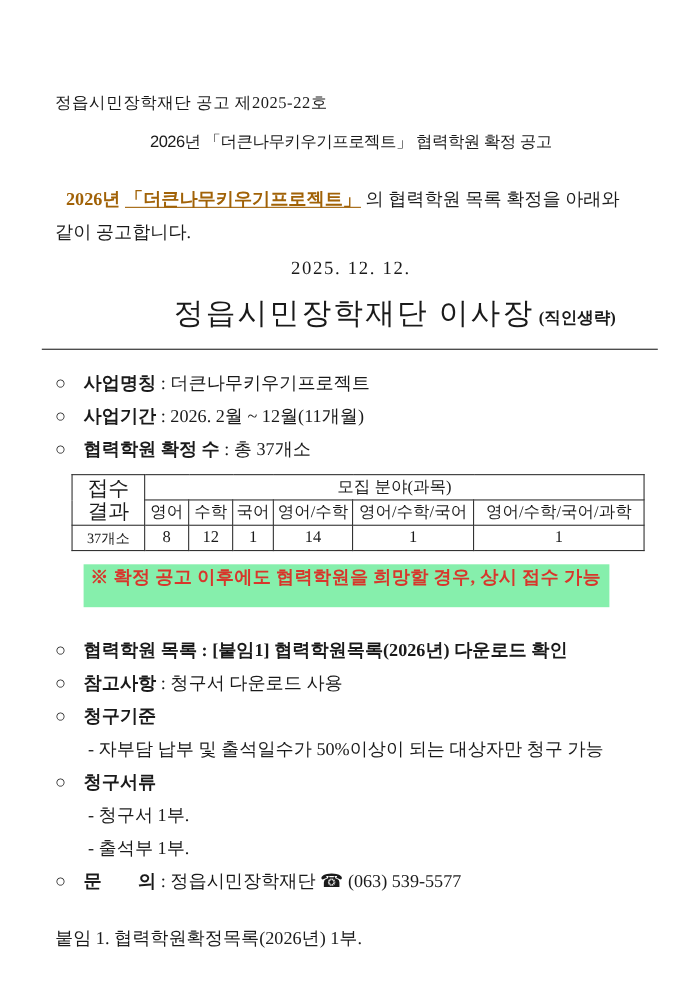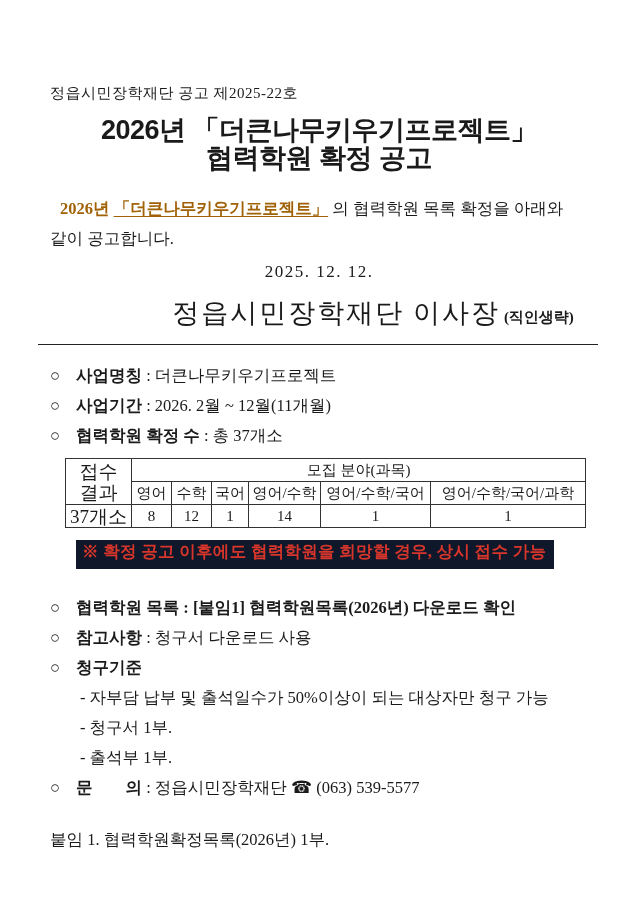--- a/index.html
+++ b/index.html
@@ -12,42 +12,42 @@
     box-sizing:border-box;
     padding:84px 46px 0 50px;
     overflow:hidden;
     word-break:keep-all;
   }
   .doc-number{font-size:15px;letter-spacing:.5px;}
   .title{
     margin:13px 0 0 0;
     text-align:center;
     font-family:"Liberation Sans","DejaVu Sans",sans-serif;
-    font-weight:bold;
-    font-size:27px;
+    font-weight:normal;
+    font-size:15px;
     letter-spacing:-0.5px;
     line-height:28px;
   }
   .intro{
     margin:22px 0 0 0;
     font-size:16.5px;
     line-height:30px;
     text-indent:10px;
   }
   .blue{color:#a16207;font-weight:bold;}
   .blue-u{text-decoration:underline;text-underline-offset:2px;}
   .date-line{
     margin-top:8px;
     text-align:center;
     font-size:17px;
     letter-spacing:1.5px;
   }
   .signature{
     margin-top:12px;
-    text-align:center;
+    text-align:left;
     padding-left:108px;
     line-height:38px;
     white-space:nowrap;
   }
   .sig-main{font-size:27px;letter-spacing:2px;}
   .sig-sub{font-size:15px;font-weight:bold;letter-spacing:0;}
   .rule{
     border:none;border-top:1.4px solid #222;
     margin:8px -10px 0 -12px;
   }
@@ -70,29 +70,29 @@
   }
   table.result td{
     border:1px solid #333;
     padding:0;
     height:22px;
     line-height:21px;
     font-weight:normal;
   }
   td.corner{font-size:19px;line-height:20px;}
   td.red-cell-top{border:2px solid #e01b1b;border-bottom:1px solid #333;}
-  td.red-cell-bottom{border:2px solid #e01b1b;border-top:1px solid #333;font-size:19px;}
+  td.red-cell-bottom{border:2px solid #e01b1b;border-top:1px solid #333;font-size:13px;}
   .notice-wrap{margin:12px 0 0 26px;}
   .notice{
     display:inline-block;
-    background:#0f172a;
+    background:#86efac;
     color:#d8362b;
     font-weight:bold;
     font-size:16.5px;
-    padding:1px 8px 6px 6px;
+    padding:1px 8px 16px 6px;
     letter-spacing:.3px;
   }
   .list2{margin-top:24px;font-size:16.5px;}
   .attachments{margin-top:22px;font-size:16.5px;line-height:30px;}
   .att-l2{padding-left:38px;}
   .phone-icon{font-size:17px;}
 </style>
 </head>
 <body>
 
@@ -159,20 +159,21 @@
 
   <div class="notice-wrap">
     <span class="notice">※ 확정 공고 이후에도 협력학원을 희망할 경우, 상시 접수 가능</span>
   </div>
 
   <div class="list2">
     <div class="line bold-line"><span class="dot">○</span><span class="b-label">협력학원 목록</span><span class="sep b-label"> : </span><span class="b-value">[붙임1] 협력학원목록(2026년) 다운로드 확인</span></div>
     <div class="line"><span class="dot">○</span><span class="b-label">참고사항</span><span class="sep"> : </span><span class="b-value">청구서 다운로드 사용</span></div>
     <div class="line"><span class="dot">○</span><span class="b-label">청구기준</span></div>
     <div class="sub-item">- 자부담 납부 및 출석일수가 50%이상이 되는 대상자만 청구 가능</div>
+    <div class="line"><span class="dot">○</span><span class="b-label">청구서류</span></div>
     <div class="sub-item">- 청구서 1부.</div>
     <div class="sub-item">- 출석부 1부.</div>
     <div class="line"><span class="dot">○</span><span class="b-label">문　　의</span><span class="sep"> : </span><span>정읍시민장학재단 </span><span class="phone-icon">☎</span><span class="pre"> (063) 539-5577</span></div>
   </div>
 
   <div class="attachments">
     <div><span class="b">붙임 </span><span>1. 협력학원확정목록(2026년) 1부.</span></div>
     <div class="att-l2"></div>
   </div>
 

